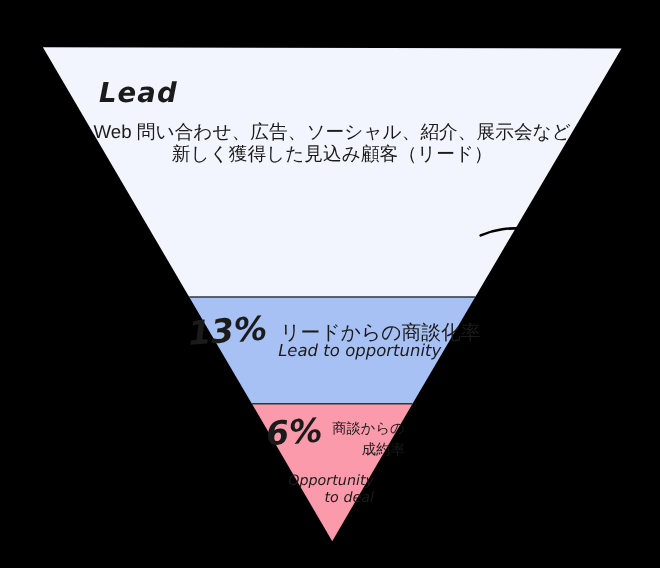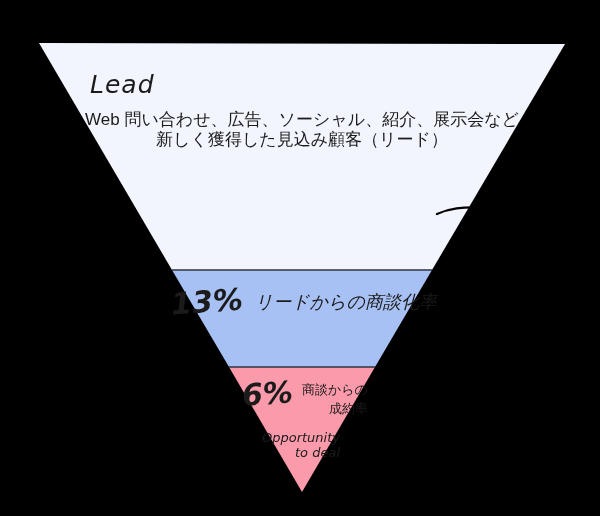--- a/index.html
+++ b/index.html
@@ -26,21 +26,21 @@
     white-space: nowrap;
   }
   .hand {
     font-family: "DejaVu Sans", sans-serif;
     font-style: italic;
   }
   .lead-title {
     left: 90px;
     top: 70px;
     font-size: 25px;
-    font-weight: 400;
+    font-weight: 700;
     letter-spacing: 1px;
     text-align: center;
   }
   .lead-desc {
     left: 2px;
     top: 110px;
     width: 600px;
     text-align: center;
     font-size: 17px;
     line-height: 20px;
@@ -64,21 +64,20 @@
     gap: 9px;
     transform: translateX(5px);
   }
   .percent {
     font-size: 30px;
     font-weight: 700;
     transform: rotate(-4deg);
   }
   .stage-label {
     font-size: 18px;
-    font-style: italic;
   }
   .stage-label-2line {
     font-size: 13px;
     line-height: 19px;
     margin-top: 4px;
     text-align: right;
     white-space: normal;
   }
   .sub-opportunity {
     left: 327px;
@@ -115,20 +114,21 @@
   <div class="overlay lead-desc">
     <div>Web 問い合わせ、広告、ソーシャル、紹介、展示会など</div>
     <div>新しく獲得した見込み顧客（リード）</div>
   </div>
 
   <div class="overlay stage-row row-opportunity">
     <span class="percent hand">13%</span>
     <span class="stage-label">リードからの商談化率</span>
   </div>
 
+  <div class="overlay sub-opportunity hand">Lead to opportunity</div>
 
   <div class="overlay stage-row row-deal">
     <span class="percent hand">6%</span>
     <span class="stage-label-2line">
       <span>商談からの</span><br>
       <span>成約率</span>
     </span>
   </div>
 
   <div class="overlay sub-deal hand">

